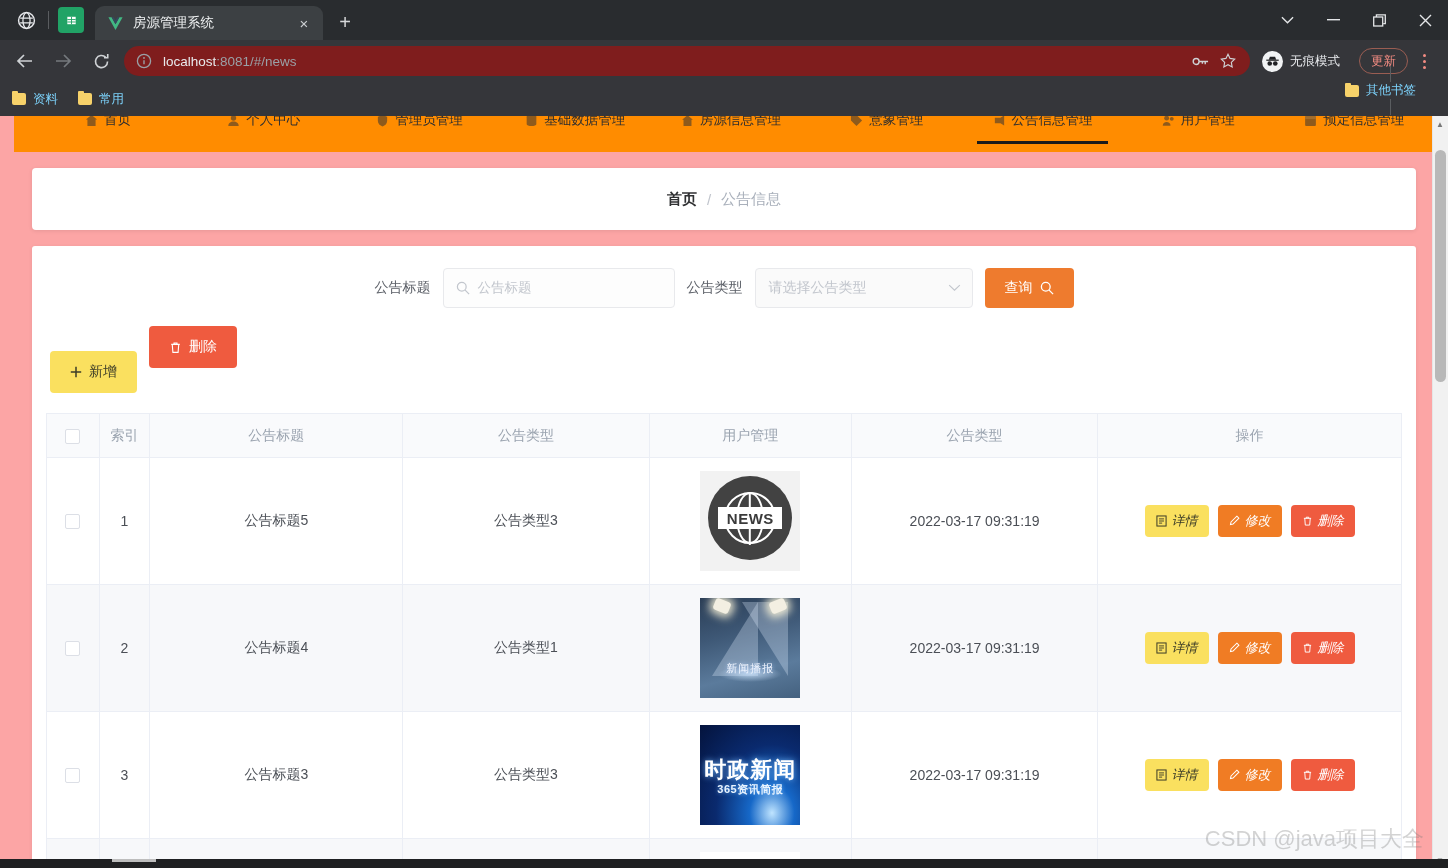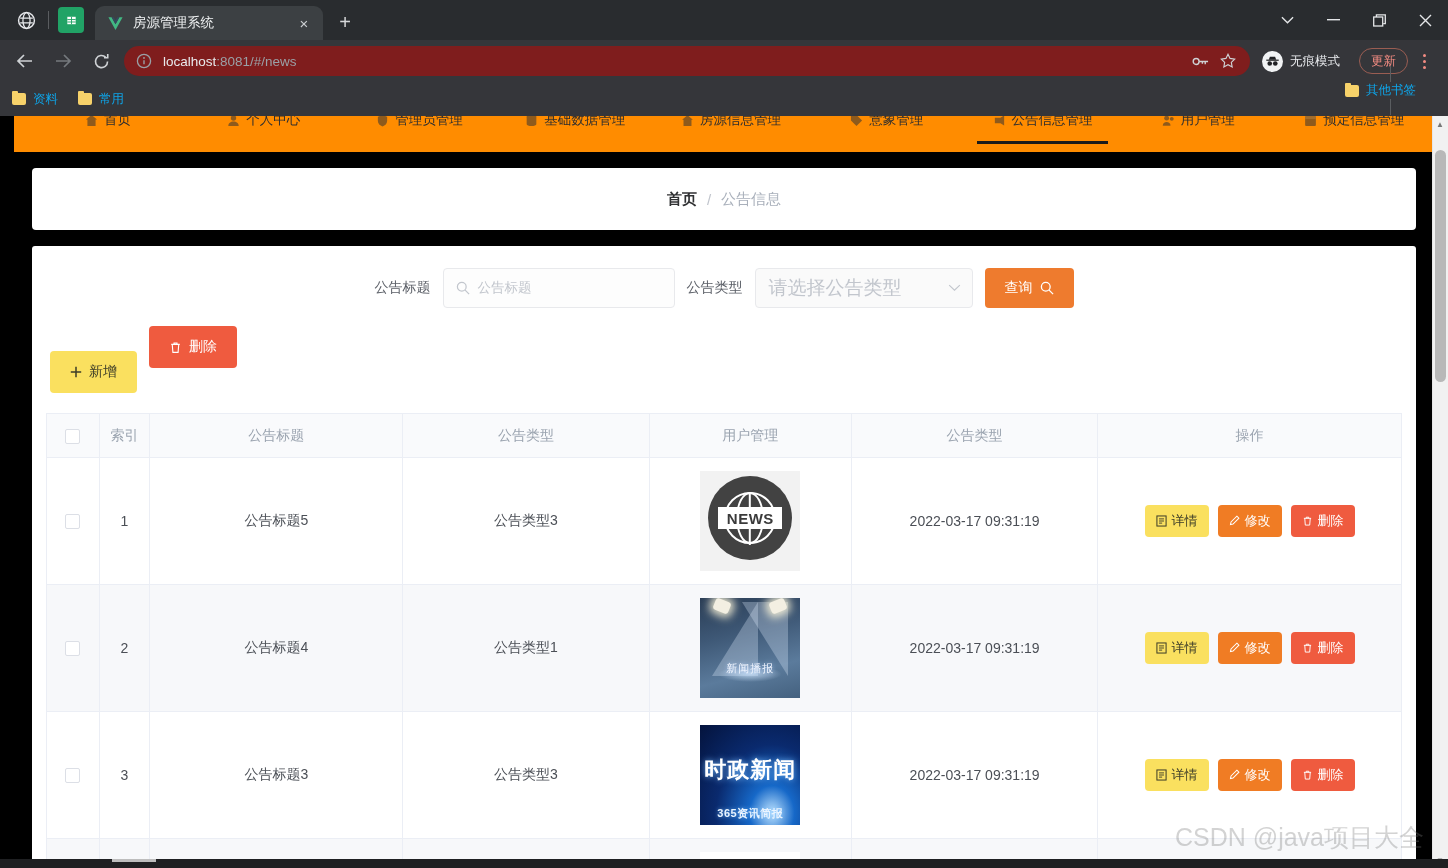--- a/index.html
+++ b/index.html
@@ -94,21 +94,21 @@
   }
   .kebab {
     width: 28px; height: 28px; display: flex; flex-direction: column;
     align-items: center; justify-content: center; gap: 3px; flex: none; margin-left: 2px;
   }
   .kebab i { width: 3px; height: 3px; background: #f28b82; border-radius: 50%; display: block; }
 
   .bookmarks {
     height: 34px; background: #35363a;
     display: flex; align-items: center; padding: 0 12px;
-    font-size: 12.5px; color: #0ea5e9;
+    font-size: 12.5px; color: #7dd3fc;
   }
   .bm { display: flex; align-items: center; margin-right: 20px; white-space: nowrap; }
   .bm-folder {
     width: 14px; height: 12px; background: #f7d26a; border-radius: 1px 2px 2px 2px;
     margin-right: 7px; flex: none; position: relative;
   }
   .bm-folder:after {
     content:''; position:absolute; left:0; top:-2px; width:6px; height:3px;
     background:#f7d26a; border-radius:1px 1px 0 0;
   }
@@ -118,21 +118,21 @@
     width: 14px; height: 13px; border: 1.4px solid #cfd2d5; border-radius: 1px;
     margin-right: 7px; flex: none; position: relative;
   }
   .bm-reading:after {
     content:''; position:absolute; left:3.5px; top:0; bottom:0; width:1.4px; background:#cfd2d5;
   }
 
   
   .viewport {
     position: absolute; left: 0; top: 116px; right: 0; bottom: 0;
-    background: #000000; overflow: hidden; padding-left: 14px;
+    background: #fca5a5; overflow: hidden; padding-left: 14px;
   }
 
   .appnav {
     height: 36px; background: #ff8c00; position: relative;
     overflow: hidden; display: flex; align-items: flex-start;
     padding: 0 16px;
   }
   .appnav-inner {
     display: flex; align-items: center; width: 100%;
     margin-top: -14px; height: 36px; gap: 0;
@@ -175,21 +175,21 @@
     width: 232px; height: 40px; background: #fdfdfd;
     border: 1px solid #e8e9ec; border-radius: 4px;
     display: flex; align-items: center; padding: 0 12px; gap: 8px;
   }
   .finput .ph { color: #c2c6cd; font-size: 13.5px; }
   .fselect {
     width: 218px; height: 40px; background: #fafafa;
     border: 1px solid #e8e9ec; border-radius: 4px;
     display: flex; align-items: center; padding: 0 11px 0 13px;
   }
-  .fselect .ph { color: #c2c6cd; font-size: 19px; flex: 1; }
+  .fselect .ph { color: #c2c6cd; font-size: 14px; flex: 1; }
   .btn-search {
     background: #ee7b2e; color: #fff; border: none; border-radius: 4px;
     height: 40px; padding: 0 20px; font-size: 14px;
     display: flex; align-items: center; gap: 7px; cursor: pointer;
     font-family: inherit;
   }
 
   .actions { display: flex; gap: 12px; padding: 0 4px 20px 4px; }
   .btn {
     border: none; border-radius: 4px; height: 42px; padding: 0 20px;
@@ -213,21 +213,21 @@
   }
   table.grid tr.alt td { background: #f7f8fa; }
   .cbx {
     width: 15px; height: 15px; border: 1px solid #dcdfe6;
     border-radius: 2px; background: #fff; display: inline-block; vertical-align: middle;
   }
   .rowbtns { display: flex; gap: 9px; justify-content: center; align-items: center; }
   .rb {
     border: none; border-radius: 4px; height: 32px; padding: 0 11px;
     font-size: 13px; display: flex; align-items: center; gap: 5px;
-    cursor: pointer; font-family: inherit;
+    cursor: pointer; font-family: inherit; font-style: italic;
   }
   .rb-detail { background: #fae05f; color: #3d3d28; }
   .rb-edit { background: #f07c24; color: #fff; }
   .rb-del { background: #ef5b3f; color: #fff; }
 
   
   .thumb { width: 100px; height: 100px; display: inline-block; position: relative;
            overflow: hidden; vertical-align: middle; }
   .thumb.news-globe {
     background: #f2f2f2;
@@ -283,21 +283,21 @@
 
   .thumb.zhengxin {
     background: radial-gradient(ellipse at 72% 88%, #bfe4ff 0%, #1668c8 22%, #0a2a6e 55%, #04133c 100%);
   }
   .zx-t1 {
     position: absolute; left: 0; right: 0; top: 30px; text-align: center;
     color: #fff; font-size: 22px; font-weight: 700; letter-spacing: 1px;
     text-shadow: 0 0 6px rgba(120,190,255,.95);
   }
   .zx-t2 {
-    position: absolute; left: 0; right: 0; bottom: 4px; text-align: center;
+    position: absolute; left: 0; right: 0; bottom: 28px; text-align: center;
     color: #e9f4ff; font-size: 11px; font-weight: 700; letter-spacing: .5px;
     text-shadow: 0 0 4px rgba(120,190,255,.8);
   }
 
   .thumb.paper { background: #ffffff; }
   .paper-sheet {
     position: absolute; left: 6px; top: 16px; width: 88px; height: 66px;
     background: linear-gradient(160deg,#fdfdfd,#d8d8d8);
     transform: rotate(-6deg); border: 1px solid #cfcfcf;
     box-shadow: 2px 3px 5px rgba(0,0,0,.25);
@@ -319,21 +319,21 @@
   }
   .vup, .vdown {
     position: absolute; right: 0; width: 16px; height: 16px;
     display: flex; align-items: center; justify-content: center; color: #777;
     font-size: 8px;
   }
   .vup { top: 0; } .vdown { bottom: 0; }
 
   .watermark {
     position: absolute; right: 24px; bottom: 14px;
-    font-size: 25px; color: rgba(120,120,120,.33);
+    font-size: 22px; color: rgba(120,120,120,.33);
     white-space: nowrap; pointer-events: none;
     font-family: "Liberation Sans", sans-serif;
   }
   .taskbar-peek {
     position: absolute; left: 0; right: 0; bottom: 0; height: 9px; background: #1f2022;
   }
   .taskbar-peek .pin { position: absolute; left: 112px; top: 0; width: 44px; height: 3px; background: #bdbdbd; }
 </style>
 </head>
 <body>

